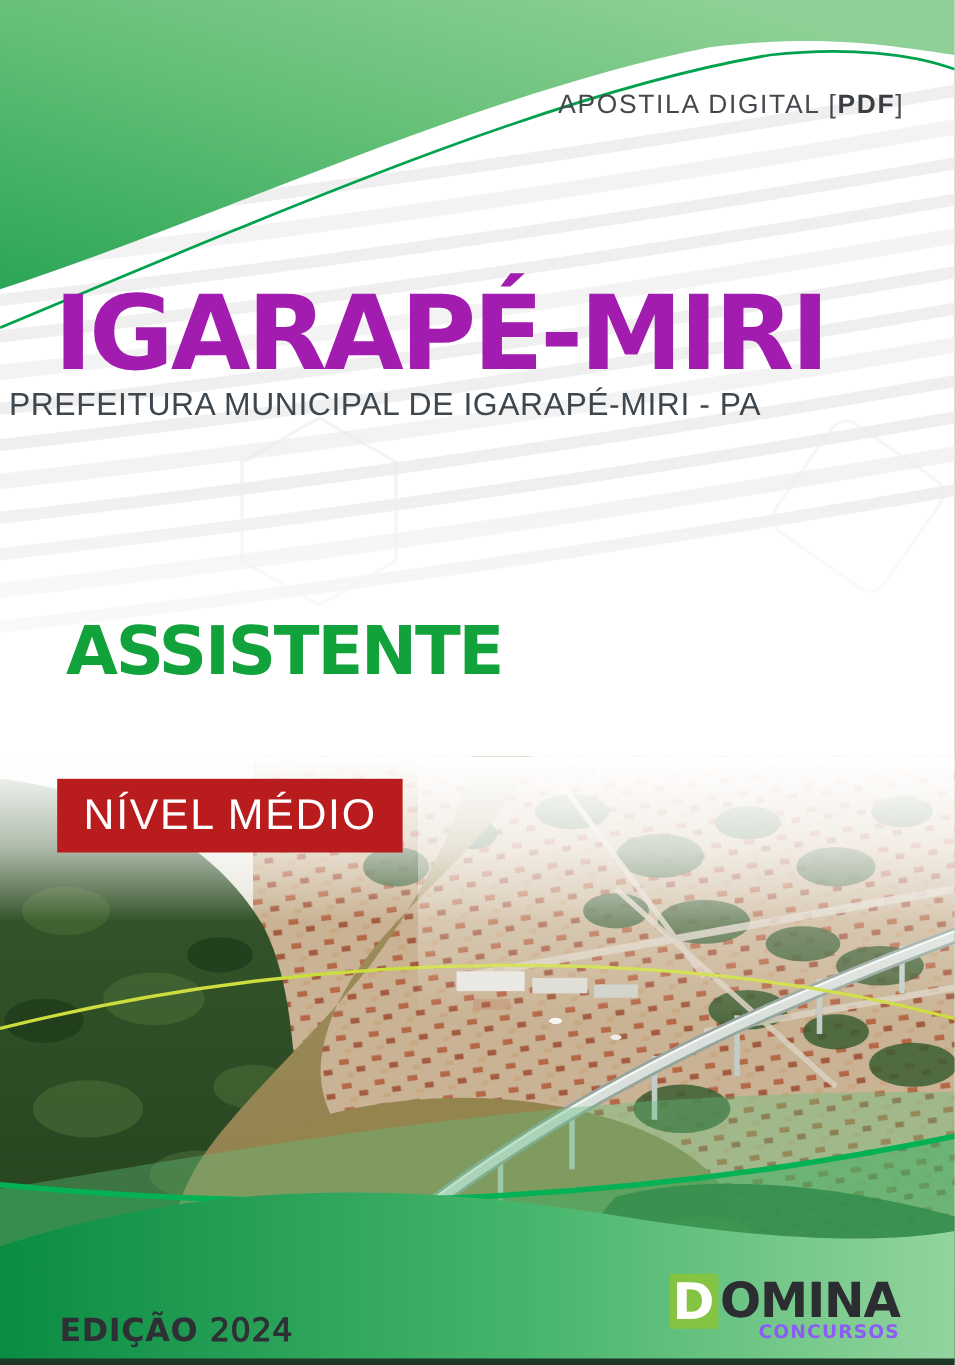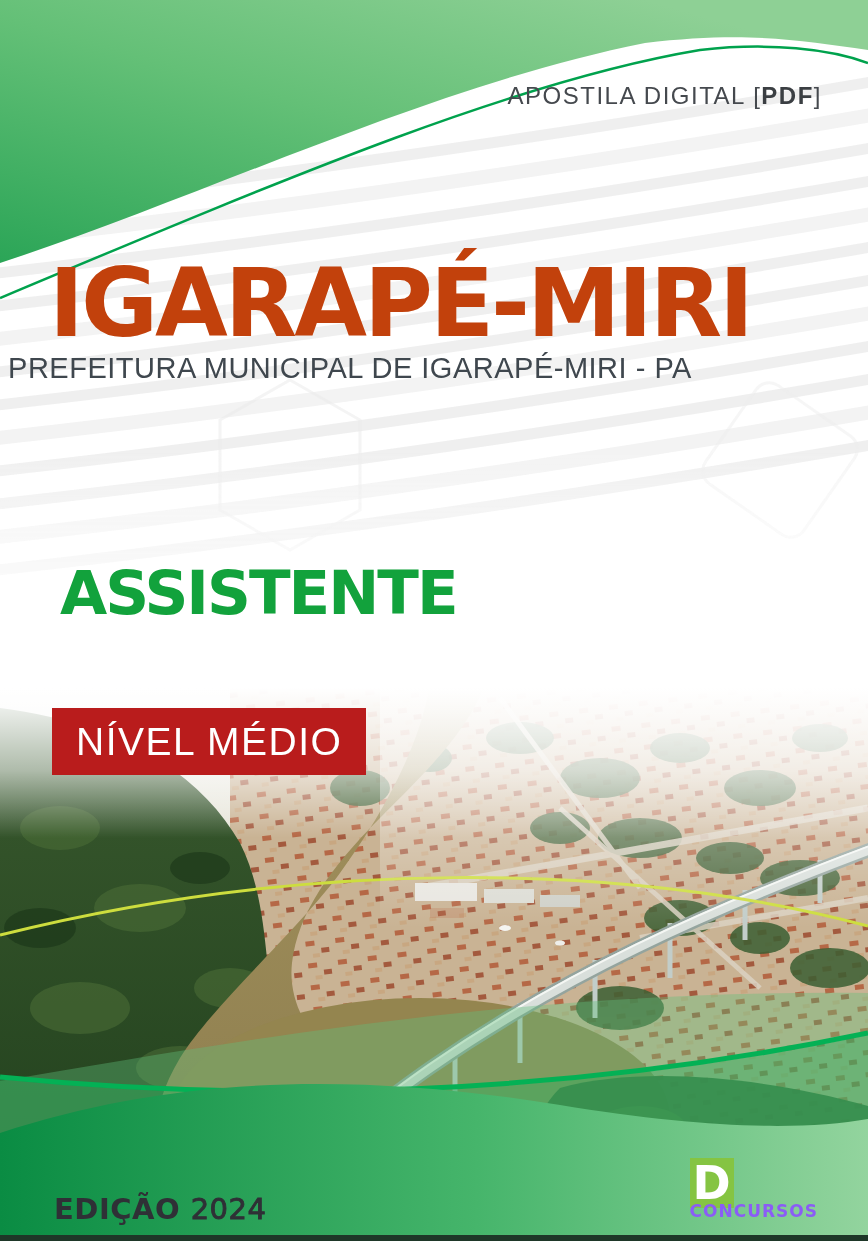--- a/index.html
+++ b/index.html
@@ -15,21 +15,21 @@
     top:82px;right:46px;z-index:7;
     font-size:24px;letter-spacing:1.5px;color:#45494e;font-weight:500;
     font-family:"Liberation Sans", sans-serif;
     margin-left:44px;
   }
   .apostila b{font-weight:bold;color:#3b3f43;}
 
   .main-title{
     top:256px;left:0;width:800px;z-index:6;text-align:center;
     font-family:"DejaVu Sans", sans-serif;font-weight:bold;
-    font-size:94px;line-height:96px;letter-spacing:-3px;color:#c2410c;
+    font-size:94px;line-height:96px;letter-spacing:-3px;color:#a21caf;
     white-space:nowrap;
   }
   .subtitle{
     top:352px;left:0;width:700px;z-index:6;text-align:center;
     font-size:29px;letter-spacing:0.5px;color:#3f474e;
     white-space:nowrap;
   }
 
   .role{
     top:560px;left:60px;z-index:6;
@@ -264,19 +264,20 @@
     <path d="M0,98 C260,124 560,118 868,54 L868,260 L0,260 Z" fill="#2fae5e" opacity="0.45"></path>
     <path d="M0,96 C260,122 560,116 868,52" fill="none" stroke="#04b155" stroke-width="5"></path>
     <path d="M0,152 C170,96 350,90 560,124 C700,147 800,150 868,138 L868,260 L0,260 Z" fill="url(#gBottom)"></path>
   </svg>
 
   <div class="abs edition"><span>EDIÇÃO</span> <span class="year">2024</span></div>
 
   <div class="abs logo">
     <div class="logo-row">
       <span class="logo-d">D</span>
+        <span class="logo-rest">OMINA</span>
     </div>
     <div class="logo-tag">CONCURSOS</div>
   </div>
 
   <div class="abs bottom-bar"></div>
 
 </div>
 
 </body></html>

